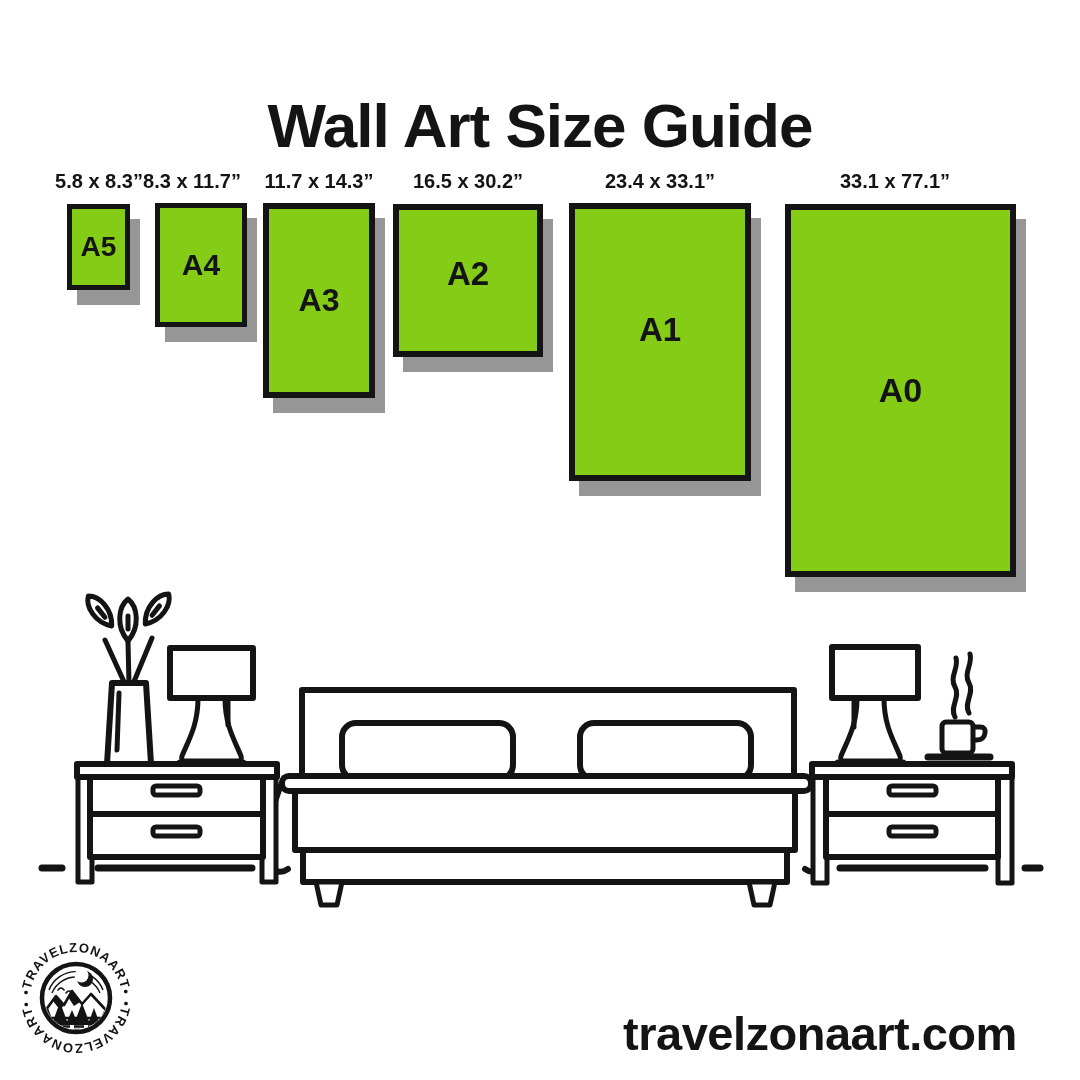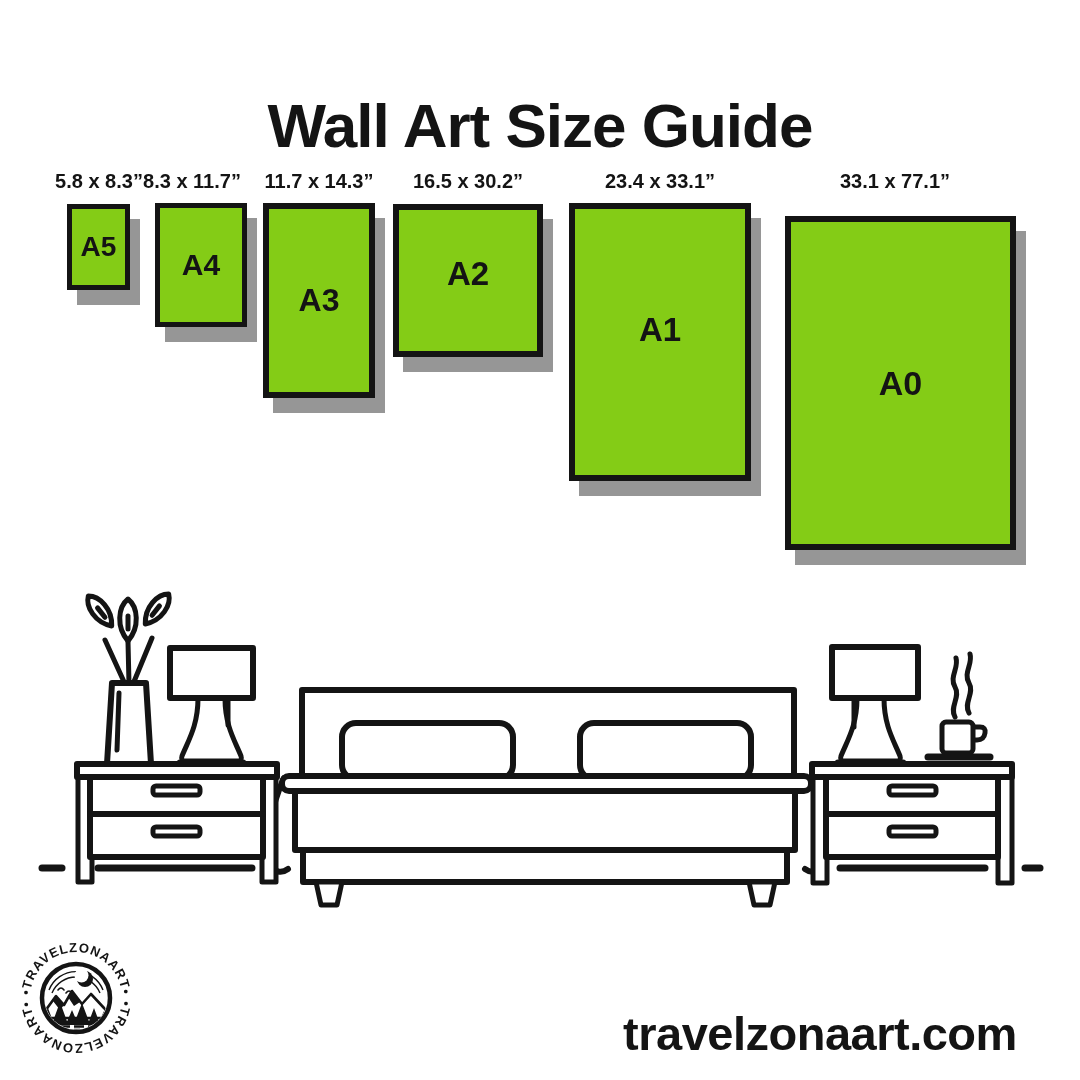--- a/index.html
+++ b/index.html
@@ -27,21 +27,21 @@
     box-shadow:10px 15px 0 0 var(--shadow);
     display:flex;align-items:center;justify-content:center;
     box-sizing:border-box;
   }
   .frame span{font-weight:700;color:var(--ink);}
   .f-a5{left:67px;top:204px;width:63px;height:86px;border-width:5px;}
   .f-a4{left:155px;top:203px;width:92px;height:124px;border-width:5px;}
   .f-a3{left:263px;top:203px;width:112px;height:195px;}
   .f-a2{left:393px;top:204px;width:150px;height:153px;}
   .f-a1{left:569px;top:203px;width:182px;height:278px;}
-  .f-a0{left:785px;top:216px;width:231px;height:334px;}
+  .f-a0{left:785px;top:204px;width:231px;height:373px;}
   .f-a5 span{font-size:28px;}
   .f-a4 span{font-size:30px;}
   .f-a3 span{font-size:32px;}
   .f-a2 span{font-size:33px;padding-bottom:14px;}
   .f-a1 span{font-size:33px;padding-bottom:24px;}
   .f-a0 span{font-size:34px;}
   .l-a5{left:9px;}  .l-a4{left:102px;} .l-a3{left:229px;}
   .l-a2{left:378px;} .l-a1{left:570px;} .l-a0{left:805px;}
   
   .scene{position:absolute;left:0;top:580px;width:1080px;height:330px;}

